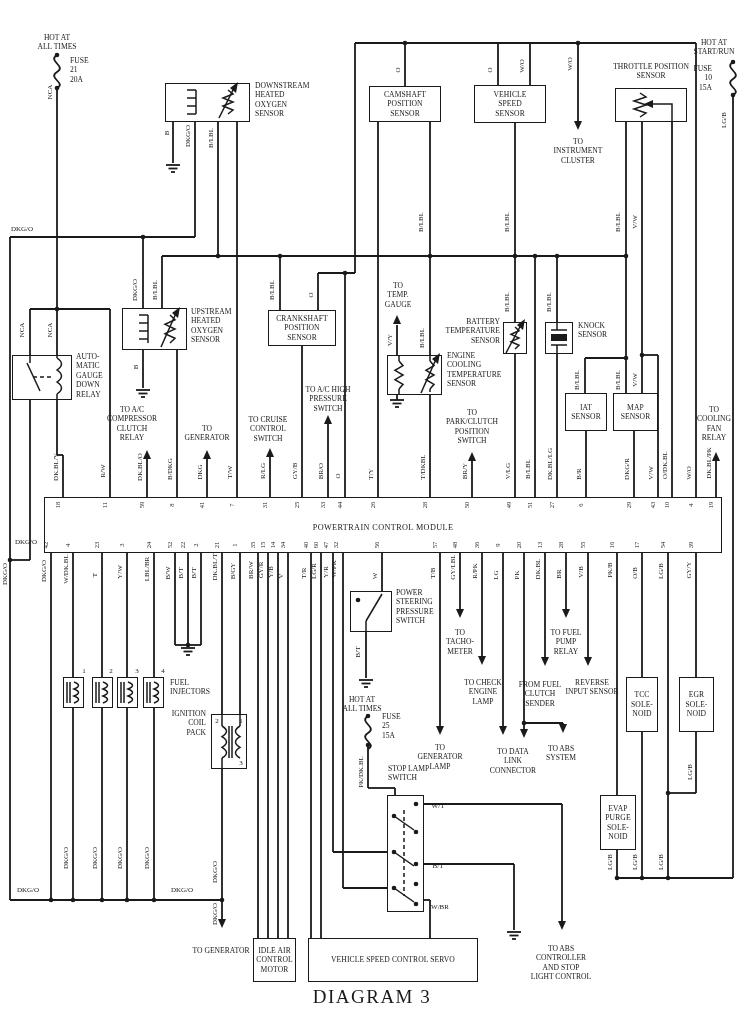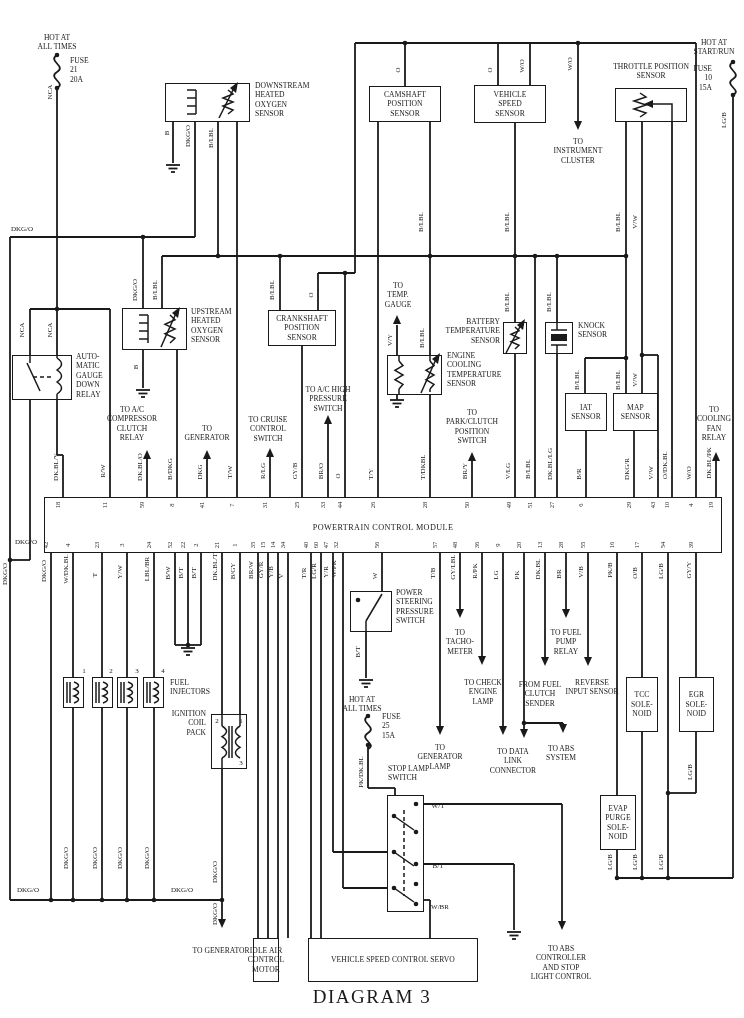--- a/index.html
+++ b/index.html
@@ -282,21 +282,21 @@
     </div>
     <div class="box" style="left: 600px; top: 795px; width: 36px; height: 55px;">
       <div class="box-text">
         <div>EVAP</div>
         <div>PURGE</div>
         <div>SOLE-</div>
         <div>NOID</div>
       </div>
     </div>
     <div class="box" style="left: 387px; top: 795px; width: 37px; height: 117px;"></div>
-    <div class="box" style="left: 253px; top: 938px; width: 26px; height: 44px;">
+    <div class="box" style="left: 253px; top: 938px; width: 43px; height: 44px;">
       <div class="box-text">
         <div>IDLE AIR</div>
         <div>CONTROL</div>
         <div>MOTOR</div>
       </div>
     </div>
     <div class="box" style="left: 308px; top: 938px; width: 170px; height: 44px;">
       <div class="box-text">
         <div>VEHICLE SPEED CONTROL SERVO</div>
       </div>

